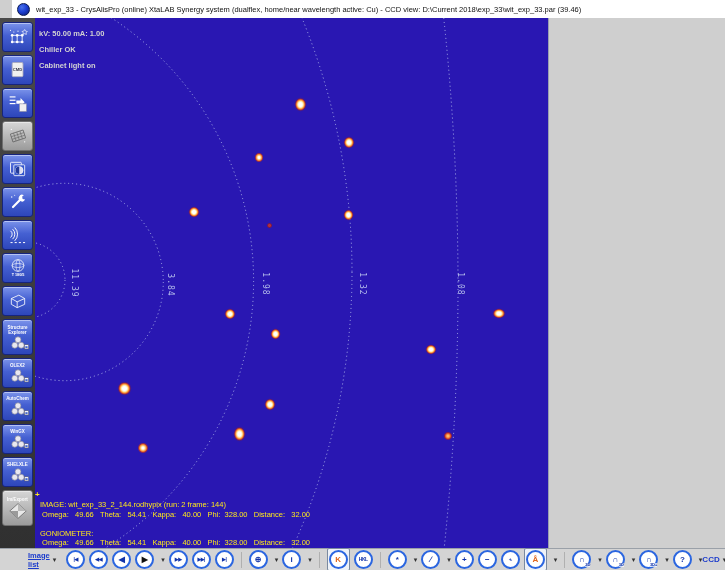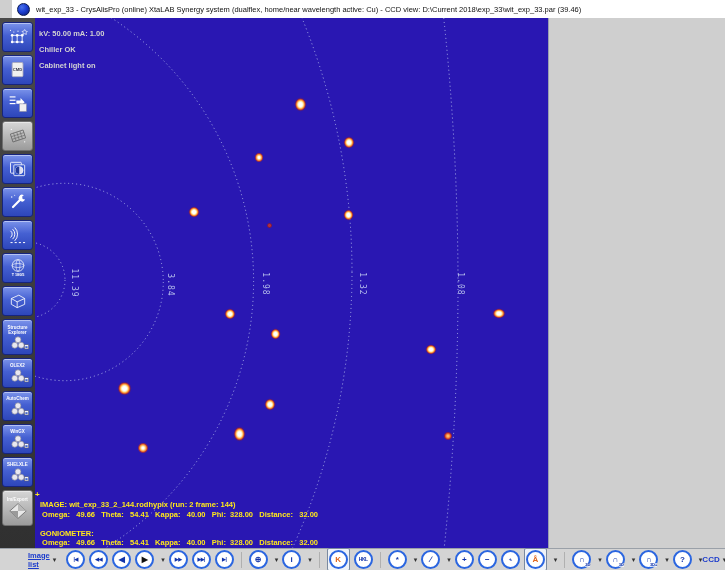--- a/index.html
+++ b/index.html
@@ -16,21 +16,21 @@
   .sbtn{width:29px;height:28px;margin-bottom:3px;border-radius:3px;border:1px solid #16247e;background:linear-gradient(180deg,#7b93ea 0%,#4560d2 45%,#2d46ba 100%);box-shadow:inset 0 1px 0 rgba(255,255,255,.45);display:flex;flex-direction:column;align-items:center;justify-content:center;flex-shrink:0;cursor:pointer;}
   .sbtn.tall{height:34px;}
   .sbtn.gray{background:linear-gradient(180deg,#d6d6d6,#9b9b9b);border-color:#6e6e6e;}
   .sbtn .lbl{font-size:4.5px;line-height:5px;color:#fff;font-weight:bold;text-align:center;white-space:nowrap;}
   .sbtn svg{display:block;}
 
   
   .detector{position:absolute;left:35px;top:18px;width:513px;height:530px;background:#2917b2;overflow:hidden;}
   .rings-svg{position:absolute;left:0;top:0;}
   .status-block{position:absolute;left:4px;top:8px;color:#d2d2d2;font-size:7.5px;font-weight:bold;line-height:16px;white-space:pre;}
-  .info-block{position:absolute;left:5px;top:482px;color:#ffe81a;font-size:7.5px;font-weight:bold;line-height:9.5px;white-space:pre;}
+  .info-block{position:absolute;left:5px;top:482px;color:#ffe81a;font-size:7.5px;font-weight:normal;line-height:9.5px;white-space:pre;}
   .beam-plus{position:absolute;left:0px;top:472px;color:#ffe81a;font-size:8px;font-weight:bold;}
   .spot{position:absolute;border-radius:50%;}
   .spot.strong{background:radial-gradient(closest-side,#ffffff 26%,#ffe9a8 42%,#ff9a33 58%,rgba(205,60,35,.85) 72%,rgba(120,30,70,.45) 82%,rgba(41,23,178,0) 96%);}
   .spot.medium{background:radial-gradient(closest-side,#ffffff 18%,#ffd080 38%,#f08030 58%,rgba(190,50,40,.8) 72%,rgba(41,23,178,0) 90%);}
   .spot.weak{background:radial-gradient(closest-side,#ffb866 20%,#e86028 48%,rgba(160,30,50,.85) 68%,rgba(41,23,178,0) 88%);}
   .spot.reddot{background:radial-gradient(closest-side,#b03040 30%,rgba(140,25,50,.9) 55%,rgba(41,23,178,0) 80%);}
 
   
   .right-panel{position:absolute;left:548px;top:18px;width:177px;height:530px;background:#cfcfcf;border-left:1px solid #9aa0b0;box-sizing:border-box;}
 

